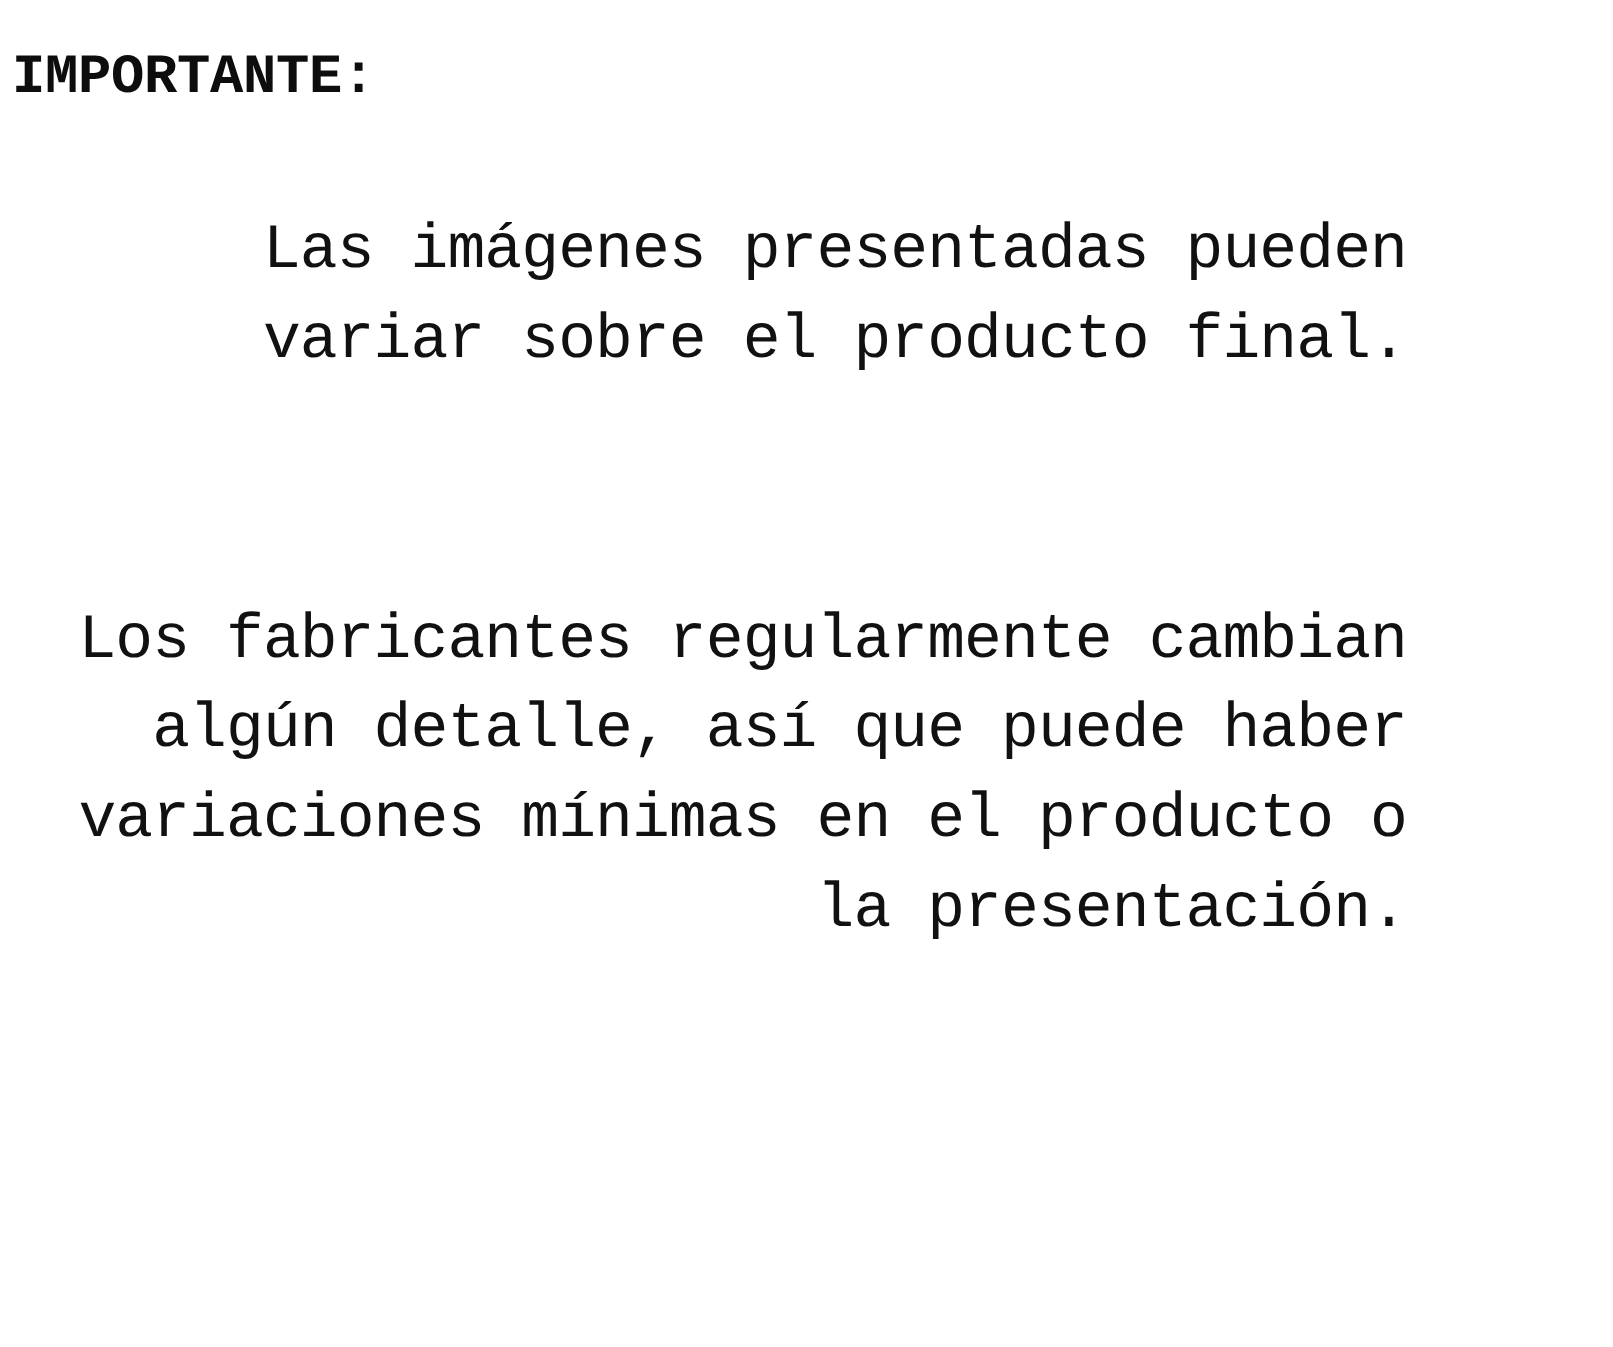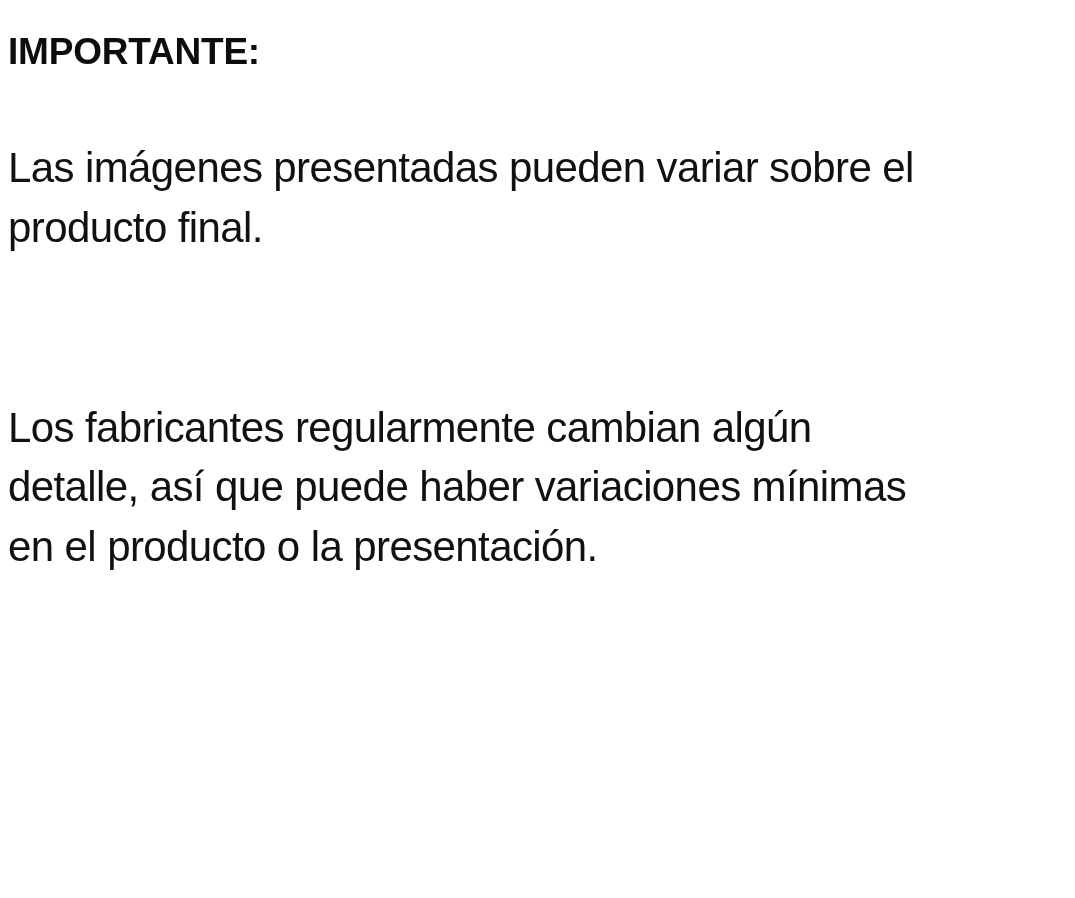--- a/index.html
+++ b/index.html
@@ -13,36 +13,38 @@
     font-family: "Liberation Sans", sans-serif;
     color: #111111;
     overflow: hidden;
   }
   .notice {
     box-sizing: border-box;
     width: 946px;
     height: 898px;
     padding: 30px 8px 0 8px;
     background: #ffffff;
+    font-family: Liberation Mono, monospace;
   }
   .notice-heading {
     font-size: 37px;
     font-weight: bold;
     letter-spacing: -0.2px;
     line-height: 1.2;
     margin: 0 0 0 0;
     color: #0d0d0d;
   }
   .notice-para {
     font-size: 42px;
     font-weight: 400;
     line-height: 1.42;
     letter-spacing: -0.6px;
     color: #111111;
     margin: 0;
+    text-align: right;
   }
   .gap-1 { height: 64px; }
   .gap-2 { height: 70px; }
   .gap-3 { height: 70px; }
 </style>
 </head>
 <body>
 
 <div class="notice">
 

